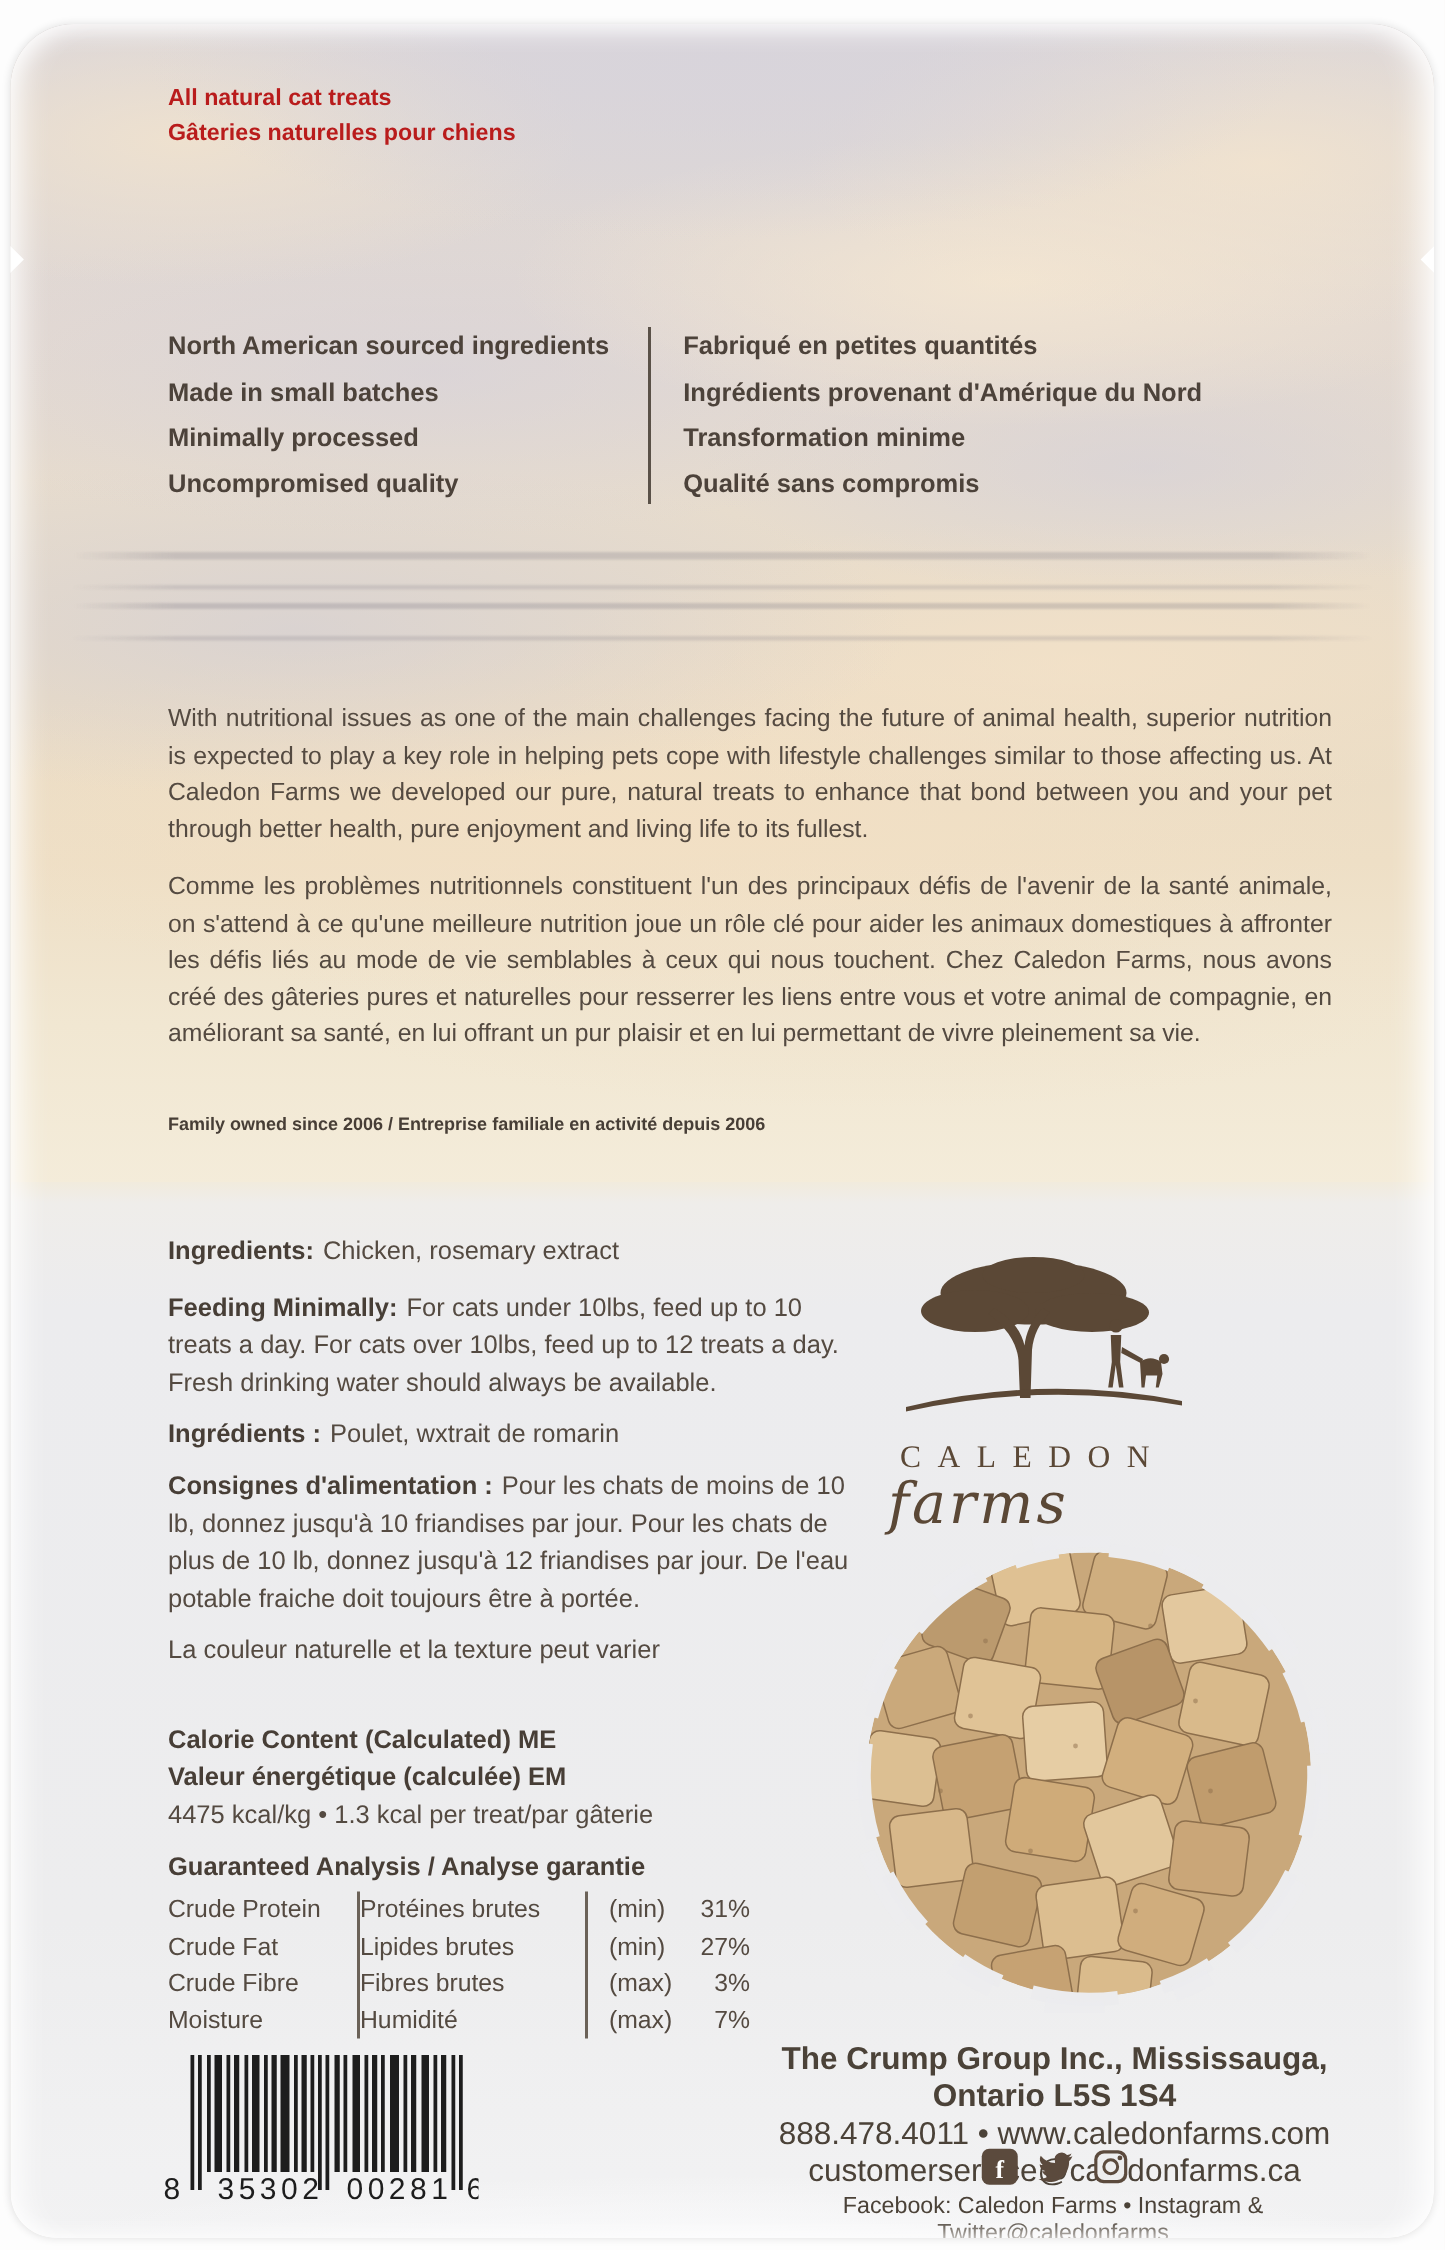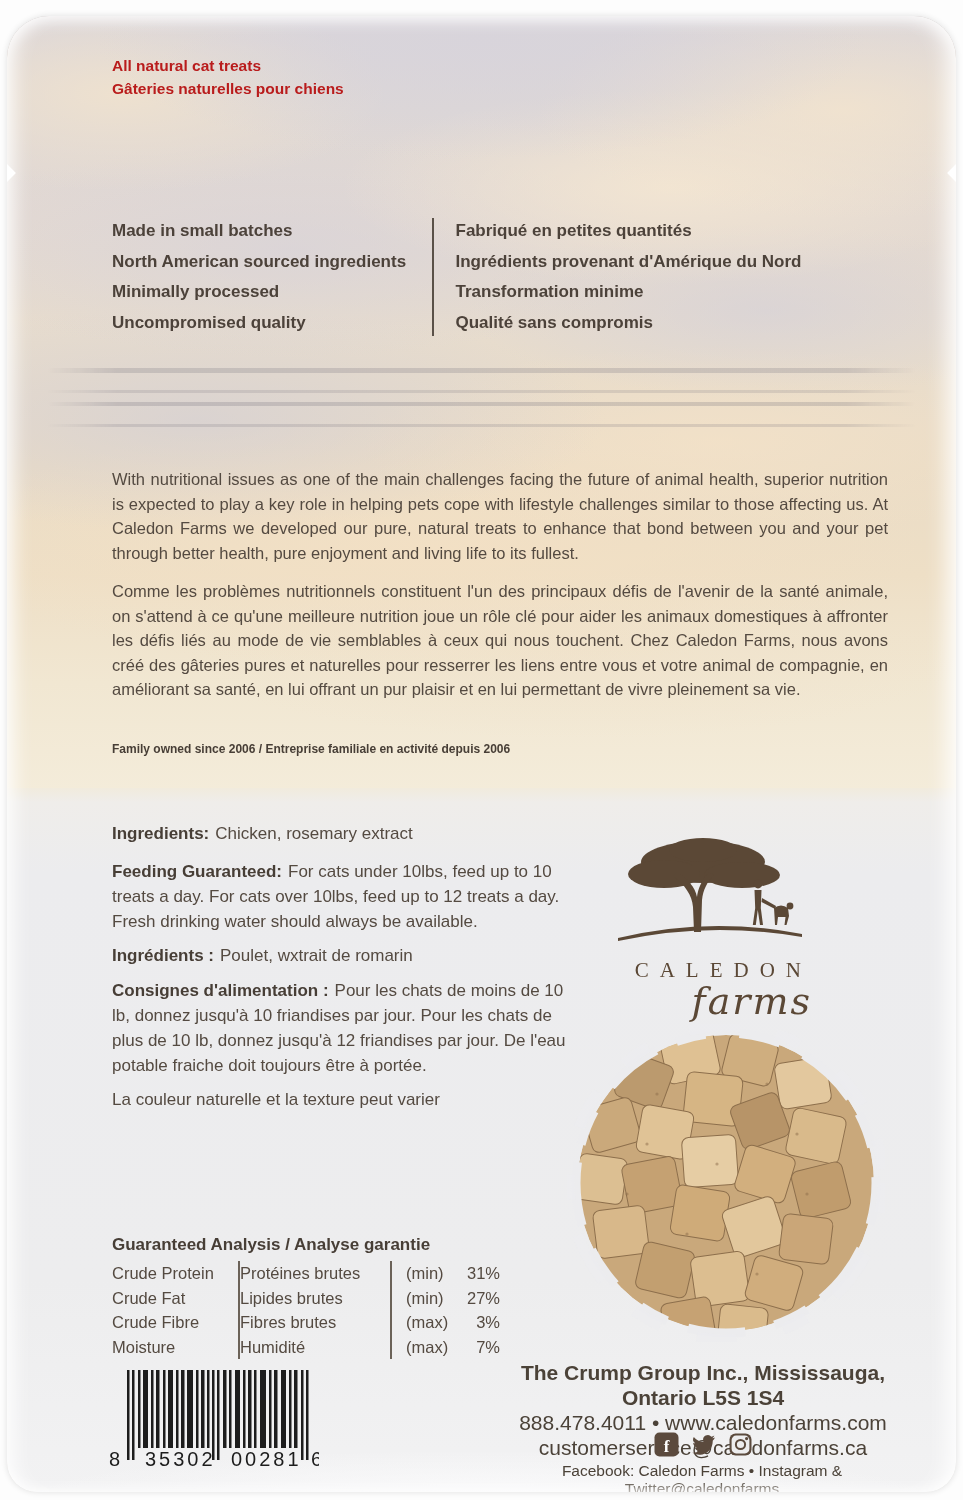--- a/index.html
+++ b/index.html
@@ -43,21 +43,21 @@
   .blk{left:105px;width:468px;font-size:17px;line-height:25px;color:#544a41;}
   .blk .lab{font-weight:bold;color:#473e36;margin-right:6px;}
   .boldline{font-weight:bold;color:#473e36;}
   .antable{position:absolute;left:105px;top:1245px;display:grid;
     grid-template-columns:126px 2px 150px 2px 62px 46px;font-size:16.5px;line-height:24.6px;color:#544a41;}
   .antable .vline{background:#6b6258;width:1.5px;grid-row:1 / span 4;height:100%;}
   .antable .c-en{grid-column:1;padding-right:22px;}
   .antable .c-fr{grid-column:3;}
   .antable .c-lim{grid-column:5;padding-left:14px;}
   .antable .c-val{grid-column:6;text-align:right;}
-  .logo{position:absolute;left:585px;top:812px;width:220px;text-align:right;color:#5b4836;}
+  .logo{position:absolute;left:585px;top:812px;width:220px;text-align:left;color:#5b4836;}
   .logo .word{font-family:"Liberation Serif","DejaVu Serif",serif;font-size:21px;letter-spacing:11px;
               margin-top:2px;margin-left:8px;}
   .logo .script{font-family:"DejaVu Serif","Liberation Serif",serif;font-style:italic;font-size:38px;
               margin-top:-4px;letter-spacing:2px;}
   .contact{position:absolute;left:500px;top:1344px;width:392px;text-align:center;color:#4b4238;
            font-size:21px;line-height:25px;}
   .contact .addr{font-weight:bold;}
   .social-row{position:absolute;left:500px;top:1416px;width:392px;display:flex;justify-content:center;gap:11px;}
   .social-caption{position:absolute;left:480px;top:1446px;width:430px;text-align:center;
                   font-size:15.5px;color:#4b4238;}
@@ -71,22 +71,22 @@
     <div class="art"></div>
     <div class="greyzone"></div>
 
     <div class="txt tagline">
       <div>All natural cat treats</div>
       <div>Gâteries naturelles pour chiens</div>
     </div>
 
     <div class="txt claims">
       <div class="col col1">
+        <div>North American sourced ingredients</div>
         <div>Made in small batches</div>
-        <div>North American sourced ingredients</div>
         <div>Minimally processed</div>
         <div>Uncompromised quality</div>
       </div>
       <div class="vdiv"></div>
       <div class="col">
         <div>Fabriqué en petites quantités</div>
         <div>Ingrédients provenant d'Amérique du Nord</div>
         <div>Transformation minime</div>
         <div>Qualité sans compromis</div>
       </div>
@@ -101,35 +101,40 @@
 
     <div class="txt para" style="top:451px">With nutritional issues as one of the main challenges facing the future of animal health, superior nutrition is expected to play a key role in helping pets cope with lifestyle challenges similar to those affecting us. At Caledon Farms we developed our pure, natural treats to enhance that bond between you and your pet through better health, pure enjoyment and living life to its fullest.</div>
     <div class="txt para" style="top:563px">Comme les problèmes nutritionnels constituent l'un des principaux défis de l'avenir de la santé animale, on s'attend à ce qu'une meilleure nutrition joue un rôle clé pour aider les animaux domestiques à affronter les défis liés au mode de vie semblables à ceux qui nous touchent. Chez Caledon Farms, nous avons créé des gâteries pures et naturelles pour resserrer les liens entre vous et votre animal de compagnie, en améliorant sa santé, en lui offrant un pur plaisir et en lui permettant de vivre pleinement sa vie.</div>
     <div class="txt family">Family owned since 2006 / Entreprise familiale en activité depuis 2006</div>
 
     <div class="txt blk" style="top:805px">
       <span class="lab">Ingredients:</span><span>Chicken, rosemary extract</span>
     </div>
 
     <div class="txt blk" style="top:843px;width:462px">
-      <span class="lab">Feeding Guaranteed:</span><span>For cats under 10lbs, feed up to 10 treats a day. For cats over 10lbs, feed up to 12 treats a day. Fresh drinking water should always be available.</span>
+      <span class="lab">Feeding Minimally:</span><span>For cats under 10lbs, feed up to 10 treats a day. For cats over 10lbs, feed up to 12 treats a day. Fresh drinking water should always be available.</span>
     </div>
 
     <div class="txt blk" style="top:927px">
       <span class="lab">Ingrédients :</span><span>Poulet, wxtrait de romarin</span>
     </div>
 
     <div class="txt blk" style="top:962px;width:472px">
       <span class="lab">Consignes d'alimentation :</span><span>Pour les chats de moins de 10 lb, donnez jusqu'à 10 friandises par jour. Pour les chats de plus de 10 lb, donnez jusqu'à 12 friandises par jour. De l'eau potable fraiche doit toujours être à portée.</span>
     </div>
 
     <div class="txt blk" style="top:1071px">
       <div>La couleur naturelle et la texture peut varier</div>
     </div>
 
+    <div class="txt blk" style="top:1131px">
+      <div class="boldline">Calorie Content (Calculated) ME</div>
+      <div class="boldline">Valeur énergétique (calculée) EM</div>
+      <div>4475 kcal/kg • 1.3 kcal per treat/par gâterie</div>
+    </div>
 
     <div class="txt blk boldline" style="top:1216px;font-size:17px">Guaranteed Analysis / Analyse garantie</div>
 
     <div class="antable">
       <div class="vline" style="grid-column:2"></div>
       <div class="vline" style="grid-column:4"></div>
 
       <div class="c-en" style="grid-row:1">Crude Protein</div>
       <div class="c-fr" style="grid-row:1">Protéines brutes</div>
       <div class="c-lim" style="grid-row:1">(min)</div>

